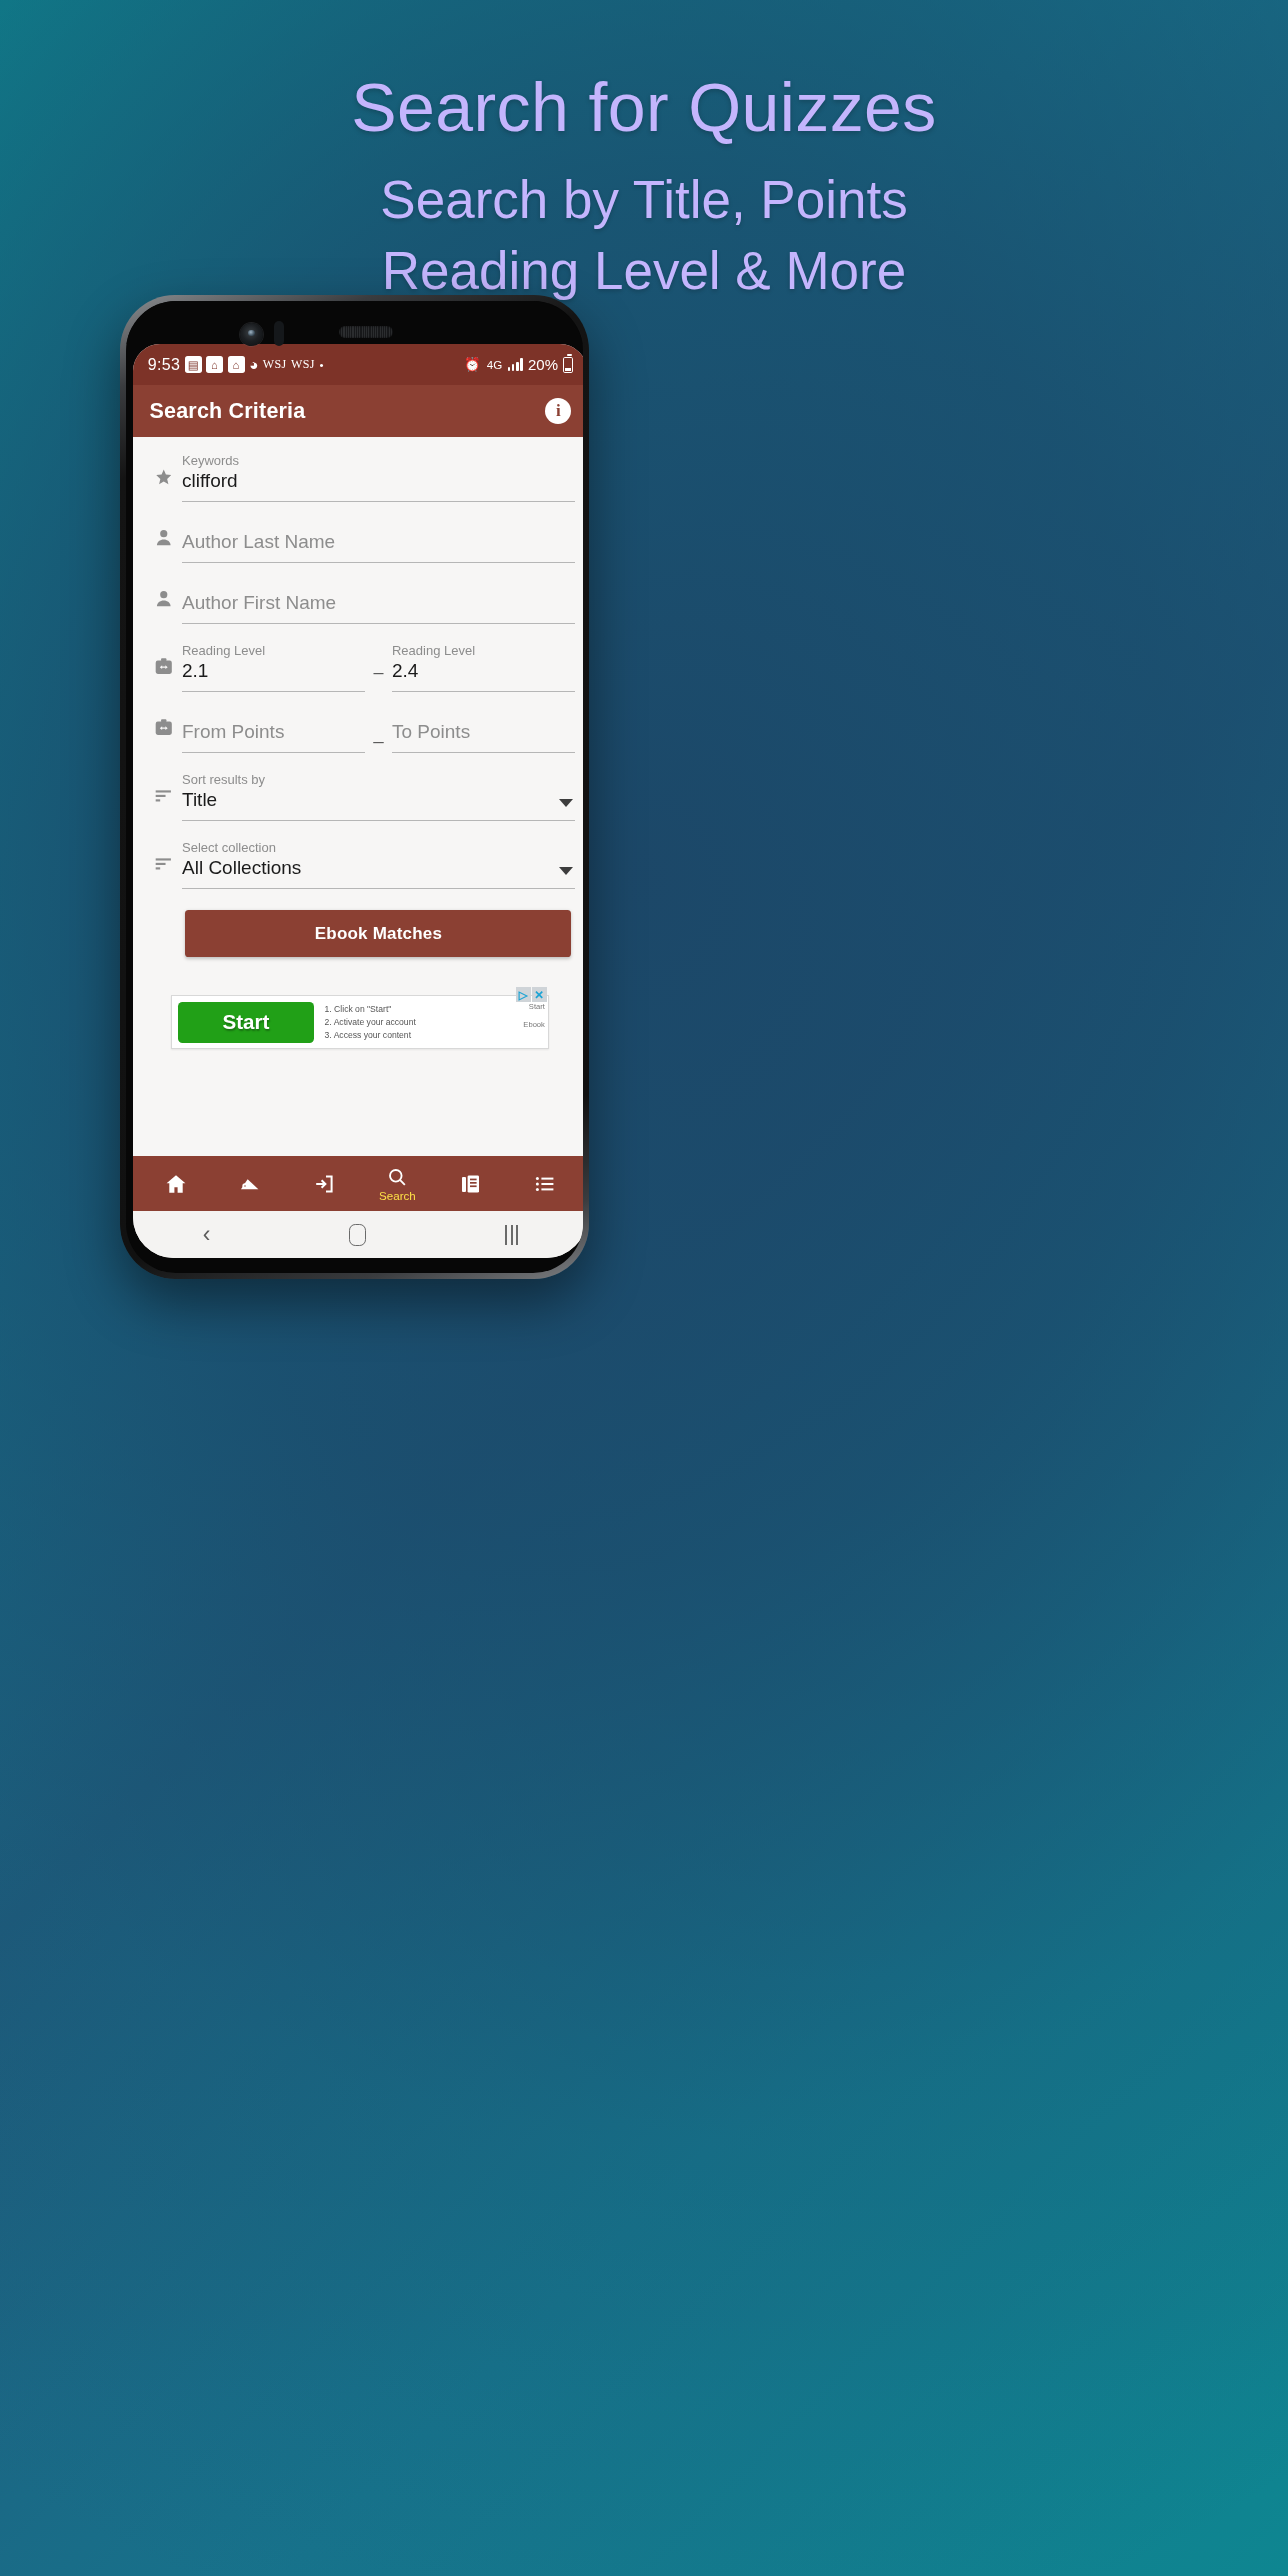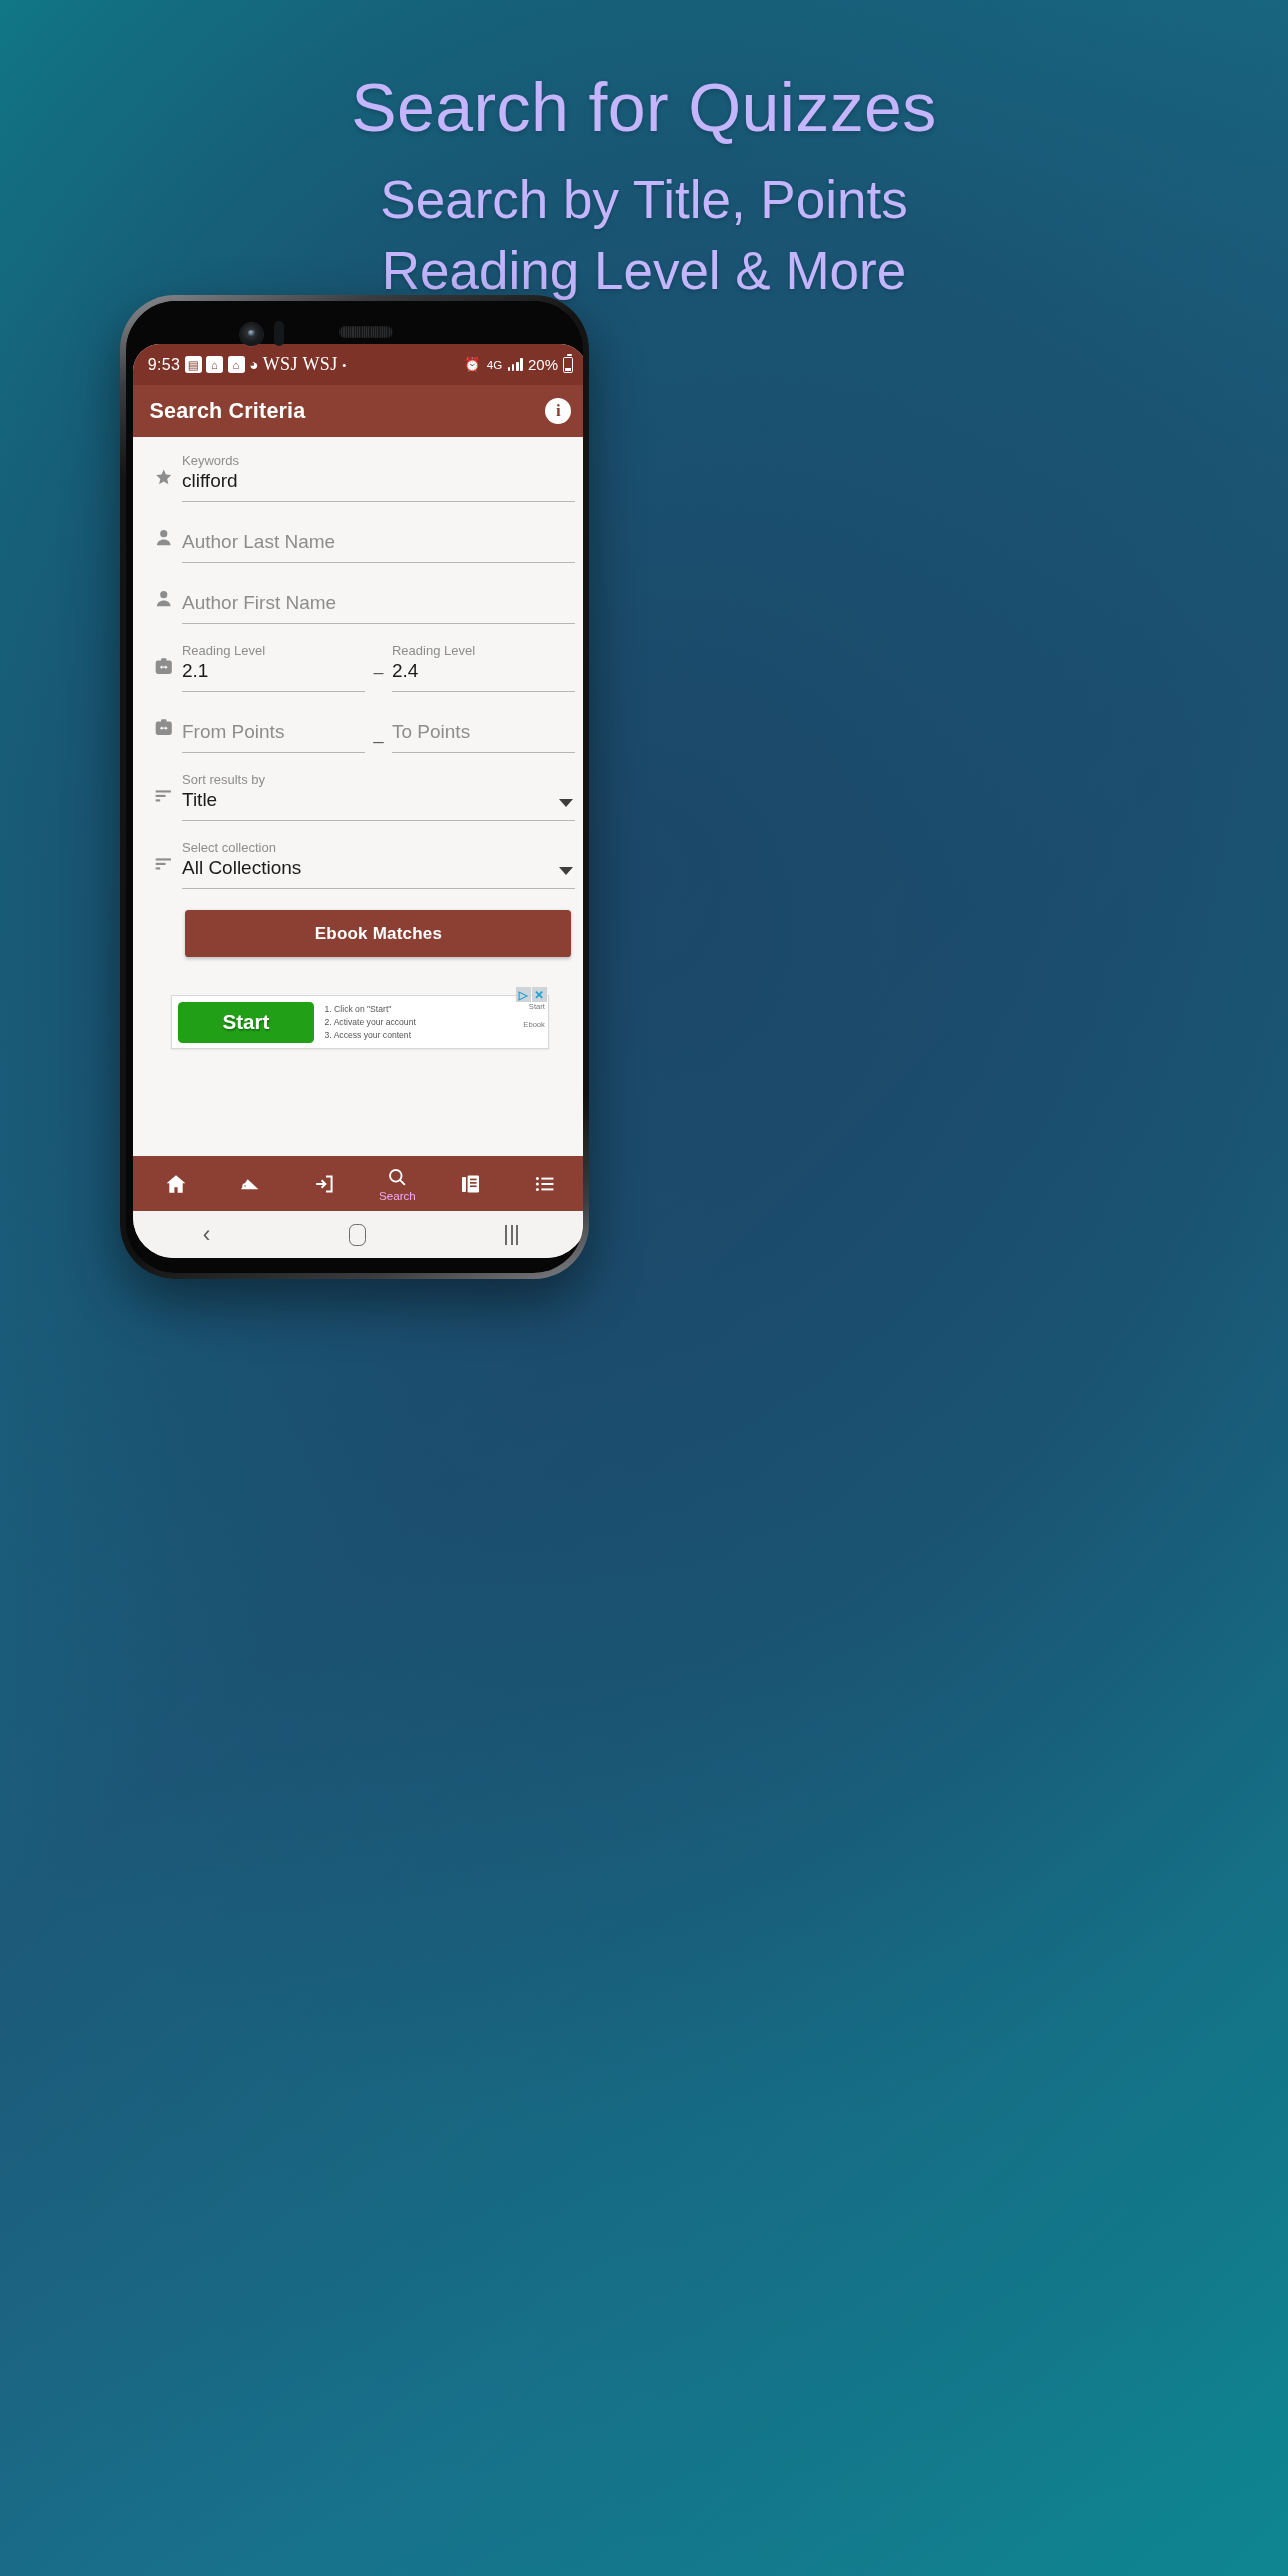--- a/index.html
+++ b/index.html
@@ -90,21 +90,21 @@
     padding:0 14.3px; font-size:15px; flex:0 0 auto;
   }
   .sb-left { display:flex; align-items:center; gap:4.5px; }
   .sb-time { font-size:16px; letter-spacing:0.3px; }
   .sb-ic {
     display:inline-flex; align-items:center; justify-content:center;
     width:17px; height:17px; border-radius:2.7px;
     background:#fff; color:#7d3328; font-size:11.6px; line-height:1;
   }
   .sb-apple { font-size:15px; }
-  .sb-wsj { font-family:"Liberation Serif", serif; font-size:18px; letter-spacing:0.4px; }
+  .sb-wsj { font-family:"Liberation Serif", serif; font-size:12px; letter-spacing:0.4px; }
   .sb-dot { font-size:11.6px; }
   .sb-right { margin-left:auto; display:flex; align-items:center; gap:5.4px; font-size:15px; }
   .sig-bars { display:inline-flex; align-items:flex-end; gap:1.4px; height:13.4px; }
   .sig-bars i { display:block; width:2.7px; background:#fff; border-radius:0.9px; }
   .sig-bars i:nth-child(1){height:4.5px;} .sig-bars i:nth-child(2){height:7.2px;}
   .sig-bars i:nth-child(3){height:9.8px;} .sig-bars i:nth-child(4){height:13.4px;}
   .net4g { font-size:11.6px; line-height:1; display:inline-flex; align-items:center; gap:0.9px; }
   .batt {
     width:9.8px; height:16px; border:1.4px solid #fff; border-radius:1.8px;
     position:relative; display:inline-block;
@@ -199,21 +199,21 @@
     font-size:11.6px; font-weight:700; line-height:1;
   }
 
   
   .bottomnav {
     height:55px; background:#8b4033; display:flex; flex:0 0 auto;
     align-items:center; justify-content:space-around; padding:0 5.4px;
   }
   .nav-item {
     display:flex; flex-direction:column; align-items:center;
-    justify-content:center; color:#f0abfc; gap:1.8px; min-width:48px;
+    justify-content:center; color:#fde047; gap:1.8px; min-width:48px;
   }
   .nav-label { font-size:11.6px; line-height:1; }
   .nav-svg { display:block; }
 
   
   .androidnav {
     height:47px; background:#f4f3f2; display:flex; flex:0 0 auto;
     align-items:center; justify-content:space-around; color:#5c5c5c;
   }
   .an-back { font-size:23px; line-height:1; }

